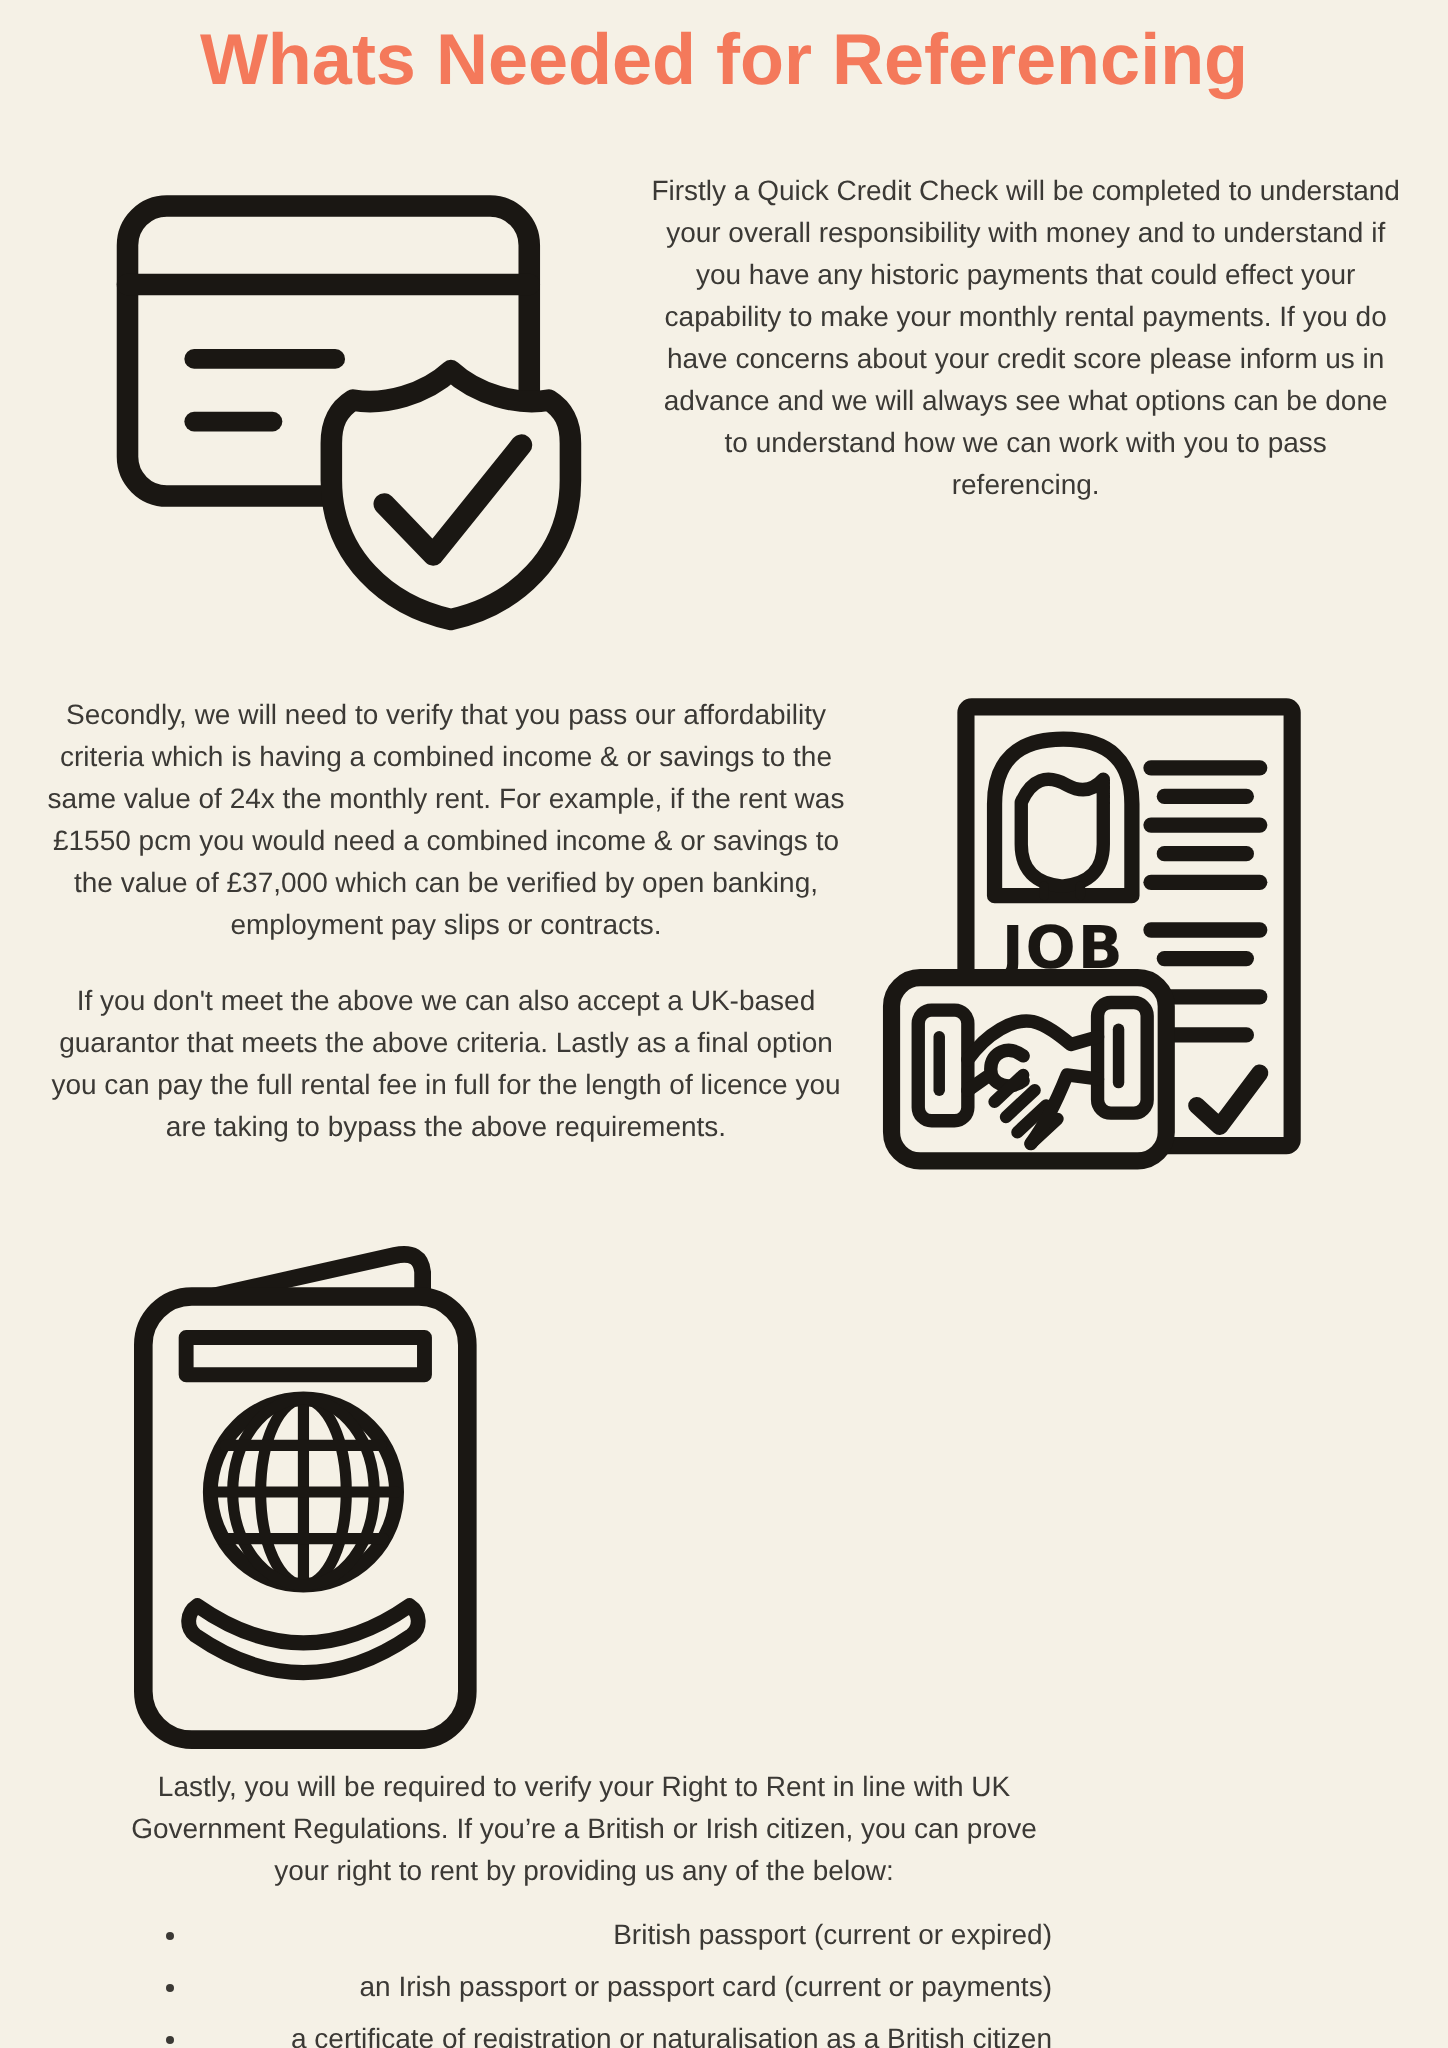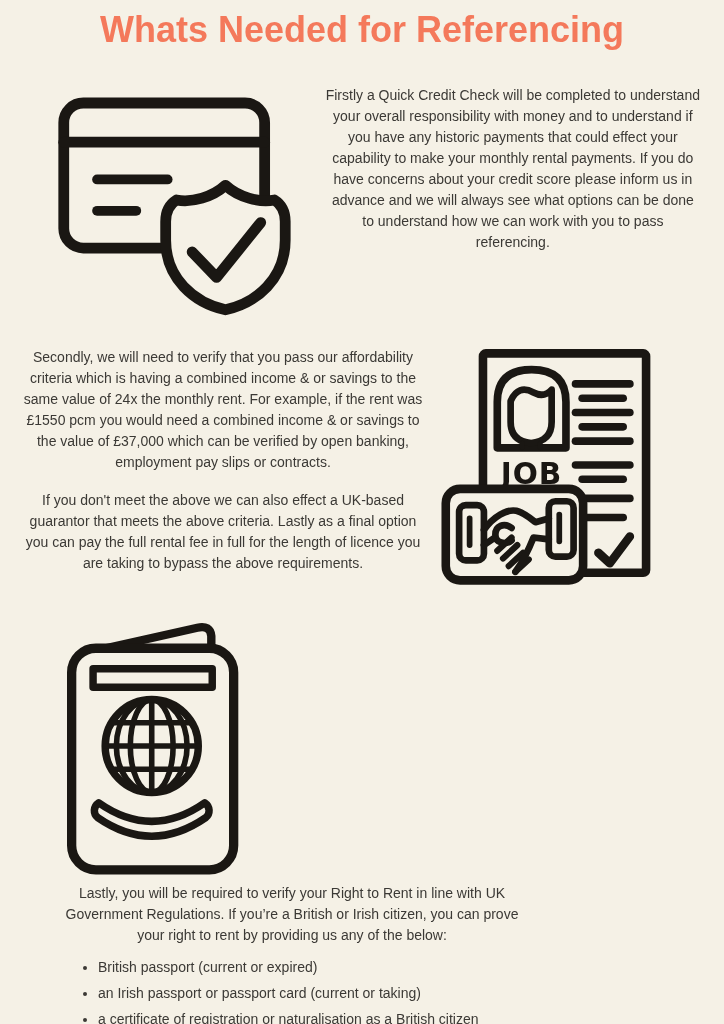--- a/index.html
+++ b/index.html
@@ -26,21 +26,21 @@
   
   .s2{margin:20px 30px 0 22px;}
   .s2-text{width:402px;text-align:center;margin-top:6px;}
   .s2-text p + p{margin-top:17px;}
   .s2-icon{margin-left:auto;}
   
   .s3{margin:22px 0 0 50px;flex-direction:column;}
   .s3-content{width:468px;margin-left:8px;margin-top:2px;}
   .s3-intro{text-align:center;}
   .s3-content ul{margin:11px 0 13px 0;padding-left:40px;font-size:14px;line-height:21px;}
-  .s3-content li{margin-bottom:5px;}
+  .s3-content li{margin-bottom:5px;text-align:right;}
   .left-par{text-align:left;margin-top:14px;}
   .share-code-list{margin-top:12px;}
   a.link{color:inherit;cursor:pointer;}
   
   .footer{text-align:center;margin-top:0;padding-top:14px;}
   .logo{
     display:inline-block;
     font-family:"DejaVu Sans",sans-serif;
     font-weight:400;font-size:43px;line-height:1;
     color:#701a75;letter-spacing:-1px;
@@ -62,21 +62,21 @@
       <line x1="46" y1="130" x2="86" y2="130" stroke-width="10"></line>
       <path d="M177,104 C190,116 211,122 227,119 C235,124 238,131 238,141 L238,160 C238,199 209,224 177,231 C145,224 116,199 116,160 L116,141 C116,131 119,124 127,119 C143,122 164,116 177,104 Z" fill="#F5F1E6" stroke-width="11"></path>
       <polyline points="143,172 168,198 213,142" stroke-width="11"></polyline>
     </svg>
     <p class="body-text s1-text">Firstly a Quick Credit Check will be completed to understand your overall responsibility with money and to understand if you have any historic payments that could effect your capability to make your monthly rental payments. If you do have concerns about your credit score please inform us in advance and we will always see what options can be done to understand how we can work with you to pass referencing.</p>
   </section>
 
   <section class="row s2">
     <div class="s2-text">
       <p class="body-text">Secondly, we will need to verify that you pass our affordability criteria which is having a combined income &amp; or savings to the same value of 24x the monthly rent. For example, if the rent was £1550 pcm you would need a combined income &amp; or savings to the value of £37,000 which can be verified by open banking, employment pay slips or contracts.</p>
-      <p class="body-text">If you don't meet the above we can also effect a UK-based guarantor that meets the above criteria. Lastly as a final option you can pay the full rental fee in full for the length of licence you are taking to bypass the above requirements.</p>
+      <p class="body-text">If you don't meet the above we can also accept a UK-based guarantor that meets the above criteria. Lastly as a final option you can pay the full rental fee in full for the length of licence you are taking to bypass the above requirements.</p>
     </div>
     <svg class="s2-icon" width="258" height="248" viewBox="0 0 270 260" fill="none" stroke="#1A1713" stroke-linecap="round" stroke-linejoin="round">
       <rect x="49" y="13" width="171" height="230" rx="3" stroke-width="9"></rect>
 
       <path d="M64,112 L64,64 Q64,30 100,30 Q136,30 136,64 L136,112 Z" fill="#F5F1E6" stroke-width="8"></path>
       <path d="M121,51 Q113,60 102,54 Q86,45 78,63 L78,85 Q78,105 99.5,107 Q121,105 121,85 Z" stroke-width="7"></path>
       <line x1="90" y1="107" x2="90" y2="112" stroke-width="5"></line>
       <line x1="109" y1="107" x2="109" y2="112" stroke-width="5"></line>
 
       <text x="100" y="150" text-anchor="middle" font-size="31" font-weight="bold" letter-spacing="1" fill="#1A1713" stroke="none" font-family="'DejaVu Sans',sans-serif">JOB</text>
@@ -119,21 +119,21 @@
       <ellipse cx="109" cy="145" rx="38" ry="50" stroke-width="6"></ellipse>
       <line x1="67" y1="120" x2="151" y2="120" stroke-width="6"></line>
       <line x1="59" y1="145" x2="159" y2="145" stroke-width="6"></line>
       <line x1="66" y1="170" x2="152" y2="170" stroke-width="6"></line>
       <path d="M52,206 Q109,246 166,206 C172,210 172,218 167,222 Q109,262 51,222 C46,218 46,210 52,206 Z" stroke-width="8"></path>
     </svg>
     <div class="s3-content">
       <p class="body-text s3-intro">Lastly, you will be required to verify your Right to Rent in line with UK Government Regulations. If you’re a British or Irish citizen, you can prove your right to rent by providing us any of the below:</p>
       <ul>
         <li>British passport (current or expired)</li>
-        <li>an Irish passport or passport card (current or taking)</li>
+        <li>an Irish passport or passport card (current or payments)</li>
         <li>a certificate of registration or naturalisation as a British citizen</li>
       </ul>
       <ul class="share-code-list">
         <li><span>A share code - you can </span><a class="link">apply for a share code online</a></li>
       </ul>
     </div>
   </section>
 
   <div class="footer">
     <span class="logo">FOLK.</span>

